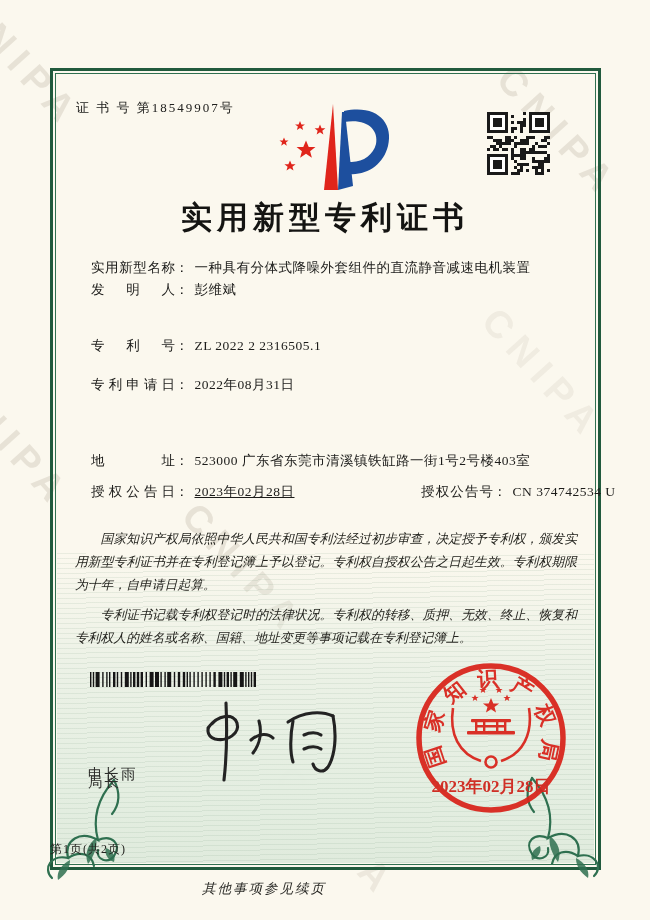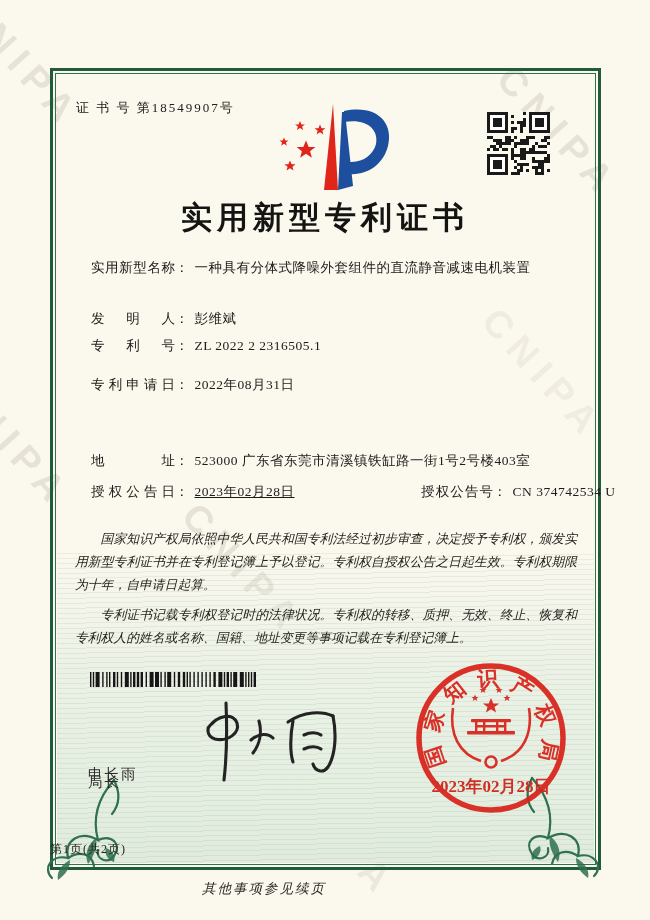--- a/index.html
+++ b/index.html
@@ -259,21 +259,21 @@
           <rect x="3" y="45" width="15" height="15" fill="#fff"></rect>
           <rect x="6" y="48" width="9" height="9" fill="#1a1a1a"></rect>
         </g>
       </svg>
 
     <div class="title">实用新型专利证书</div>
 
     <div class="field-row" style="top:259px;">
       <span class="field-label">实用新型名称</span><span class="field-colon">：</span><span class="field-value">一种具有分体式降噪外套组件的直流静音减速电机装置</span>
     </div>
-    <div class="field-row" style="top:310px;">
+    <div class="field-row" style="top:281px;">
       <span class="field-label">发明人</span><span class="field-colon">：</span><span class="field-value">彭维斌</span>
     </div>
     <div class="field-row" style="top:337px;">
       <span class="field-label">专利号</span><span class="field-colon">：</span><span class="field-value">ZL 2022 2 2316505.1</span>
     </div>
     <div class="field-row" style="top:376px;">
       <span class="field-label">专利申请日</span><span class="field-colon">：</span><span class="field-value">2022年08月31日</span>
     </div>
     <div class="field-row" style="top:452px;">
       <span class="field-label">地址</span><span class="field-colon">：</span><span class="field-value">523000 广东省东莞市清溪镇铁缸路一街1号2号楼403室</span>

